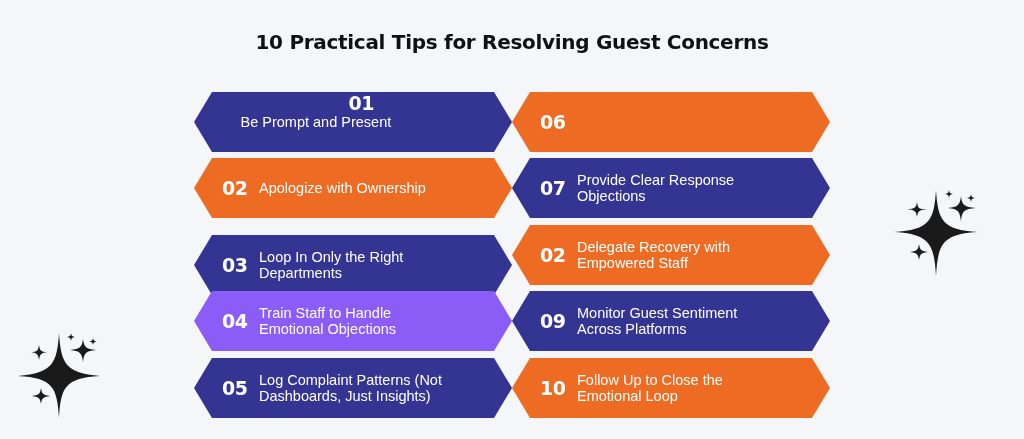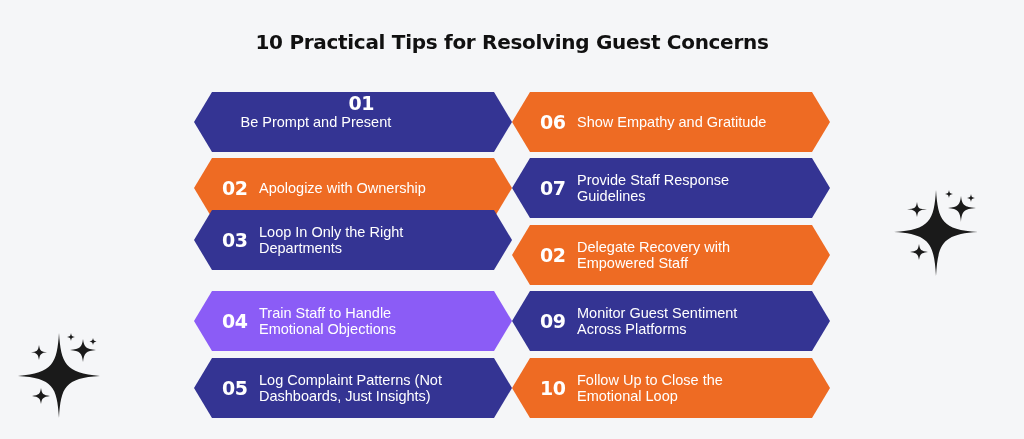--- a/index.html
+++ b/index.html
@@ -41,40 +41,39 @@
 <div class="title">10 Practical Tips for Resolving Guest Concerns</div>
 
 <div class="tip" style="left: 194px; top: 92px; background: rgb(52, 52, 147); flex-direction: column;">
   <span class="num">01</span>
   <span class="label">Be Prompt and Present</span>
 </div>
 <div class="tip" style="left: 194px; top: 158px; background: rgb(238, 107, 35);">
   <span class="num">02</span>
   <span class="label">Apologize with Ownership</span>
 </div>
-<div class="tip" style="left: 194px; top: 210px; background: rgb(52, 52, 147);">
+<div class="tip" style="left: 194px; top: 235px; background: rgb(52, 52, 147);">
   <span class="num">03</span>
   <span class="label" style="width:180px;">Loop In Only the Right Departments</span>
 </div>
 <div class="tip" style="left: 194px; top: 291px; background: #8b5cf6;">
   <span class="num">04</span>
   <span class="label" style="width:180px;">Train Staff to Handle Emotional Objections</span>
 </div>
 <div class="tip" style="left: 194px; top: 358px; background: rgb(52, 52, 147);">
   <span class="num">05</span>
   <span class="label" style="width:215px;">Log Complaint Patterns (Not Dashboards, Just Insights)</span>
 </div>
 
 <div class="tip" style="left: 512px; top: 92px; background: rgb(238, 107, 35);">
   <span class="num">06</span>
-  <span class="label">Show Empathy and Gratitude</span>
 </div>
 <div class="tip" style="left: 512px; top: 158px; background: rgb(52, 52, 147);">
   <span class="num">07</span>
-  <span class="label" style="width:190px;">Provide Staff Response Guidelines</span>
+  <span class="label" style="width:190px;">Provide Clear Response Objections</span>
 </div>
 <div class="tip" style="left: 512px; top: 225px; background: rgb(238, 107, 35);">
   <span class="num">02</span>
   <span class="label" style="width:190px;">Delegate Recovery with Empowered Staff</span>
 </div>
 <div class="tip" style="left: 512px; top: 291px; background: rgb(52, 52, 147);">
   <span class="num">09</span>
   <span class="label" style="width:195px;">Monitor Guest Sentiment Across Platforms</span>
 </div>
 <div class="tip" style="left: 512px; top: 358px; background: rgb(238, 107, 35);">

